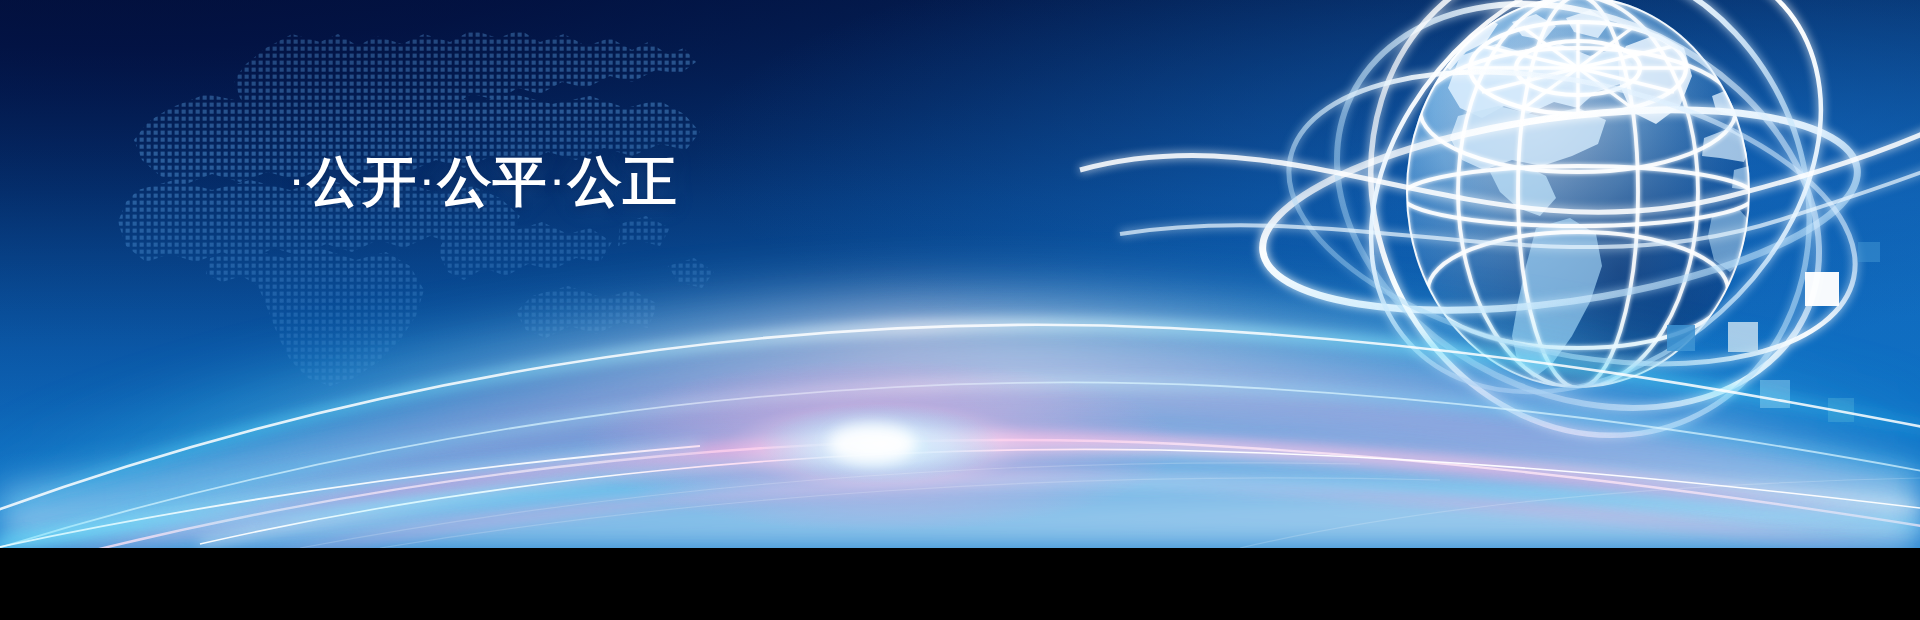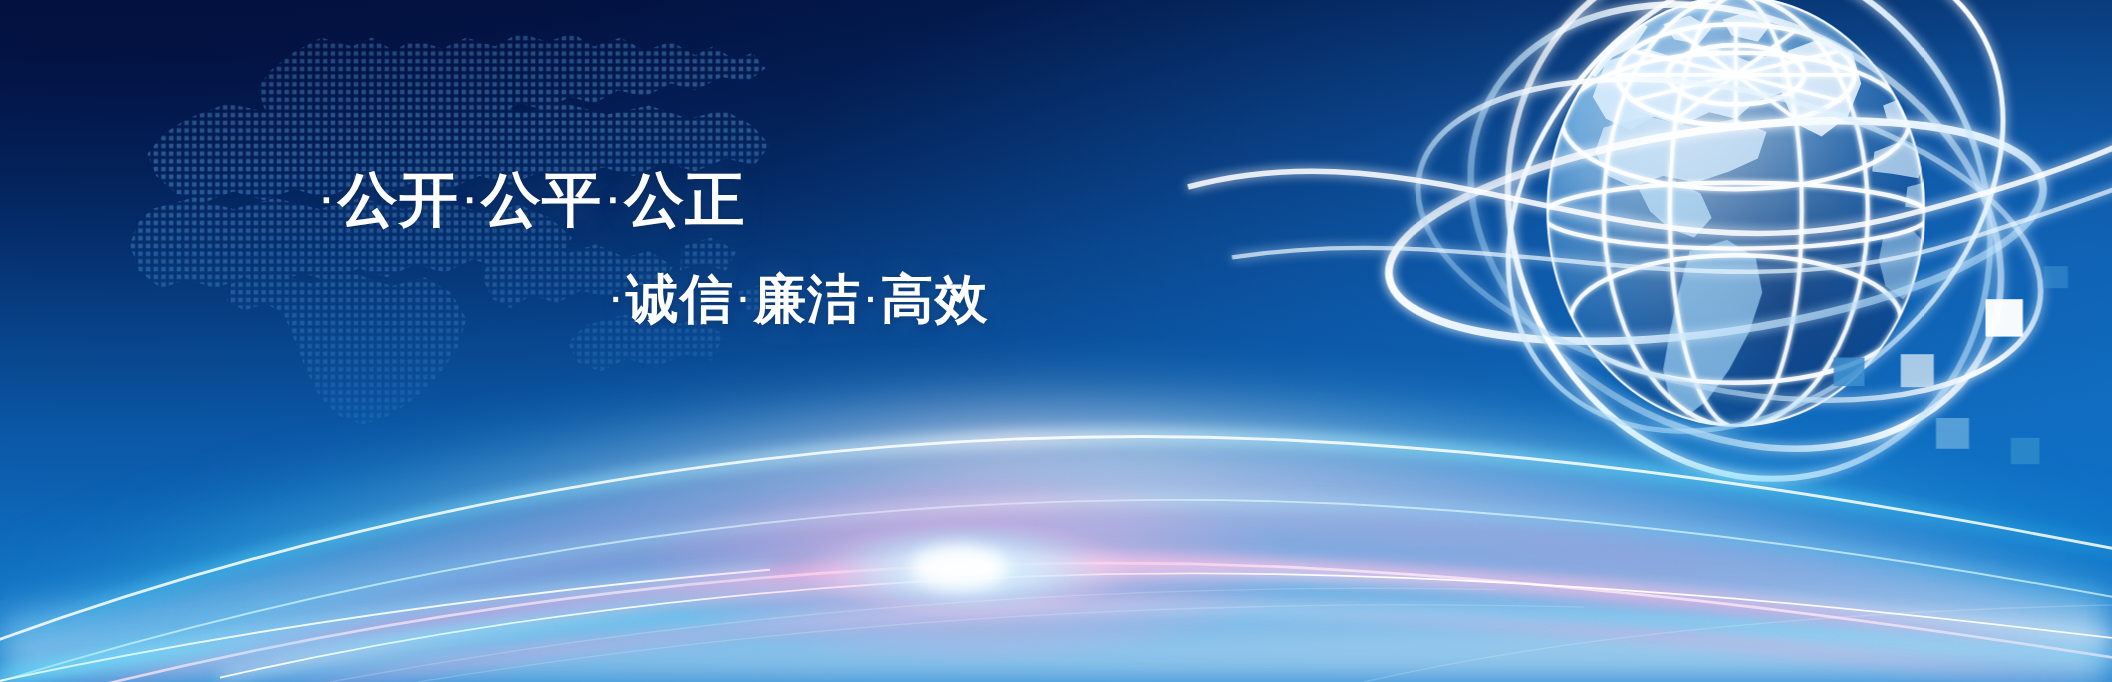--- a/index.html
+++ b/index.html
@@ -2,24 +2,24 @@
 <html lang="zh"><head>
 <meta charset="utf-8">
 <title>Banner</title>
 <style>
   html,body{margin:0;padding:0;background:#000;}
   *{box-sizing:border-box;}
 
   #banner{
     position:relative;
     width:1920px;
-    height:620px;
+    height:548px;
     overflow:hidden;
     font-family:"DejaVu Sans","Liberation Sans",sans-serif;
-    background:#14532d;
+    background:#0369a1;
   }
 
   
   .layer{position:absolute;inset:0;pointer-events:none;}
 
   .bg-base{
     background:
       radial-gradient(125% 105% at 6% -12%, #02103f 0%, #03174e 20%, #053272 45%, #0a55a3 72%, #0f6fc2 100%);
   }
   .bg-tint{
@@ -335,18 +335,15 @@
       </g>
     </svg>
   </div>
 
   <div class="copy">
 
     <div class="line line-1">
       <span class="sep">·</span><span class="ch">公开</span><span class="sep">·</span><span class="ch">公平</span><span class="sep">·</span><span class="ch">公正</span>
     </div>
 
-    <div class="line line-2">
-      <span class="sep">·</span><span class="ch">诚信</span><span class="sep">·</span><span class="ch">廉洁</span><span class="sep">·</span><span class="ch">高效</span>
-    </div>
 
   </div>
 </div>
 
 </body></html>

